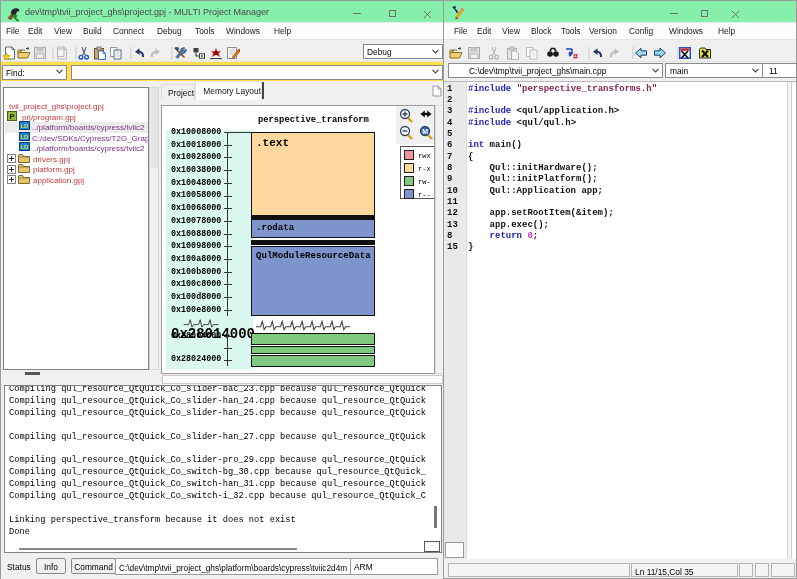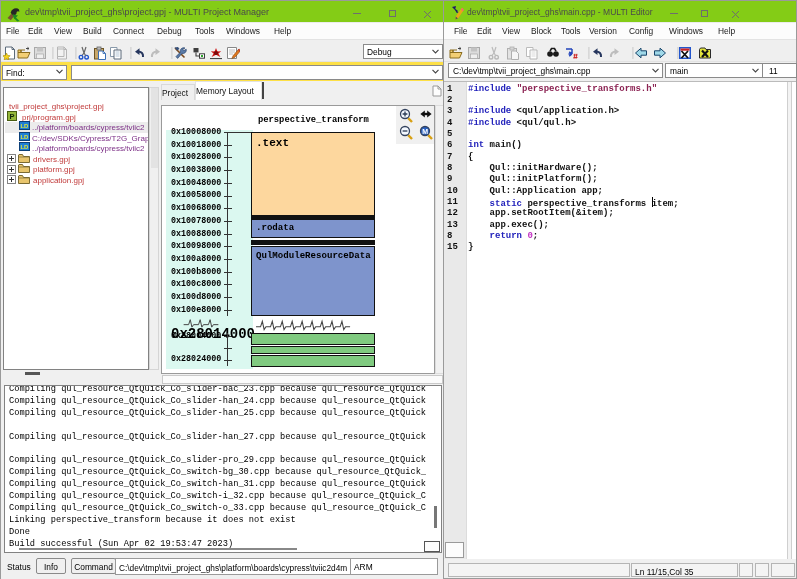--- a/index.html
+++ b/index.html
@@ -2,28 +2,28 @@
 <html><head>
 <meta charset="utf-8">
 <style>
 * { margin:0; padding:0; box-sizing:border-box; }
 html,body { width:797px; height:579px; overflow:hidden; background:#e8e8e8; }
 body { font-family:"Liberation Sans", sans-serif; }
 .mono { font-family:"Liberation Mono", monospace; }
 .abs { position:absolute; }
 #lw { position:absolute; left:0; top:0; width:444px; height:579px; background:#f0f0f0; border:1px solid #9a9a9a; border-right:none; }
 #rw { position:absolute; left:443px; top:0; width:354px; height:579px; background:#f0f0f0; border:1px solid #9a9a9a; }
-.titlebar { position:absolute; left:0; top:0; right:0; height:22px; background:#84cc16; border-bottom:1px solid #ececec; }
+.titlebar { position:absolute; left:0; top:0; right:0; height:22px; background:#86efac; border-bottom:1px solid #ececec; }
 .title-text { position:absolute; top:6px; font-size:9px; color:#4a4a4a; white-space:nowrap; }
 .menubar { position:absolute; left:0; top:22px; right:0; height:17px; background:#fcfcfc; }
 .menu-item { position:absolute; top:3px; font-size:8.4px; color:#1a1a1a; white-space:nowrap; }
 .combo { position:absolute; background:#fff; border:1px solid #8a8a8a; }
 .combo .chev { position:absolute; right:3px; top:50%; margin-top:-3px; width:7px; height:5px; }
 .combo .chev svg { display:block; }
-.tab { position:absolute; font-size:8.4px; color:#111; text-align:left; }
+.tab { position:absolute; font-size:8.4px; color:#111; text-align:right; }
 .trow { position:absolute; font-size:8px; white-space:nowrap; }
 .plus { position:absolute; left:3px; width:9px; height:9px; border:1px solid #848484; background:#fff; }
 .plus::before { content:""; position:absolute; left:1px; top:3px; width:5px; height:1px; background:#333; }
 .plus::after { content:""; position:absolute; left:3px; top:1px; width:1px; height:5px; background:#333; }
 svg { display:block; }
 </style>
 </head>
 <body>
 
 <div id="lw">
@@ -299,39 +299,47 @@
         <path d="M26.8 2.6 L22.4 6 L26.8 9.4 Z" fill="#111"></path>
         <path d="M29.2 2.6 L33.6 6 L29.2 9.4 Z" fill="#111"></path>
       <path d="M10.2 27.2 L14 31" stroke="#d8a013" stroke-width="2.4"></path>
       <circle cx="7" cy="23" r="4.5" fill="#f3f8ff" stroke="#33425e" stroke-width="1.3"></circle>
       <path d="M4.6 23 h4.8" stroke="#2a3a55" stroke-width="1.3"></path>
       <path d="M30.2 27.2 L34 31" stroke="#d8a013" stroke-width="2.4"></path>
       <circle cx="27" cy="23" r="4.5" fill="#2a62c4" stroke="#33425e" stroke-width="1.3"></circle>
       <text x="24.2" y="25.8" font-size="7" font-weight="bold" fill="#fff" font-family="Liberation Sans">M</text>
     </svg>
 
+    <div class="abs" style="left:238px;top:40px;width:38px;height:53px;background:#fff;border:1px solid #555">
+      <div class="abs" style="left:3px;top:3px;width:10px;height:10px;background:#f4949c;border:1px solid #222"></div>
+      <div class="mono abs" style="left:17px;top:5px;font-size:7px">rwx</div>
+      <div class="abs" style="left:3px;top:16px;width:10px;height:10px;background:#fdd79e;border:1px solid #222"></div>
+      <div class="mono abs" style="left:17px;top:18px;font-size:7px">r-x</div>
+      <div class="abs" style="left:3px;top:29px;width:10px;height:10px;background:#80ca80;border:1px solid #222"></div>
+      <div class="mono abs" style="left:17px;top:31px;font-size:7px">rw-</div>
+      <div class="abs" style="left:3px;top:42px;width:10px;height:10px;background:#7e94cc;border:1px solid #222"></div>
+      <div class="mono abs" style="left:17px;top:44px;font-size:7px">r--</div>
+    </div>
   </div>
 
   <div class="abs" style="left:434px;top:104px;width:9px;height:269px;background:#f1f1f1;border:1px solid #dcdcdc"></div>
 
   <div class="abs" style="left:161px;top:374px;width:281px;height:9px;background:#fbfbfb;border:1px solid #c9c9c9"></div>
 
   <div class="abs" style="left:3px;top:384px;width:438px;height:168px;background:#fff;border:1px solid #828282;overflow:hidden" id="log">
     <div class="mono abs" style="left:4px;top:-2.0px;font-size:8.7px;white-space:pre">Compiling qul_resource_QtQuick_Co_slider-bac_23.cpp because qul_resource_QtQuick</div>
     <div class="mono abs" style="left:4px;top:9.9px;font-size:8.7px;white-space:pre">Compiling qul_resource_QtQuick_Co_slider-han_24.cpp because qul_resource_QtQuick</div>
     <div class="mono abs" style="left:4px;top:21.8px;font-size:8.7px;white-space:pre">Compiling qul_resource_QtQuick_Co_slider-han_25.cpp because qul_resource_QtQuick</div>
     <div class="mono abs" style="left:4px;top:45.6px;font-size:8.7px;white-space:pre">Compiling qul_resource_QtQuick_Co_slider-han_27.cpp because qul_resource_QtQuick</div>
     <div class="mono abs" style="left:4px;top:69.4px;font-size:8.7px;white-space:pre">Compiling qul_resource_QtQuick_Co_slider-pro_29.cpp because qul_resource_QtQuick</div>
     <div class="mono abs" style="left:4px;top:81.3px;font-size:8.7px;white-space:pre">Compiling qul_resource_QtQuick_Co_switch-bg_30.cpp because qul_resource_QtQuick_</div>
     <div class="mono abs" style="left:4px;top:93.2px;font-size:8.7px;white-space:pre">Compiling qul_resource_QtQuick_Co_switch-han_31.cpp because qul_resource_QtQuick</div>
     <div class="mono abs" style="left:4px;top:105.1px;font-size:8.7px;white-space:pre">Compiling qul_resource_QtQuick_Co_switch-i_32.cpp because qul_resource_QtQuick_C</div>
-    <div class="mono abs" style="left:4px;top:117.0px;font-size:8.7px;white-space:pre">Compiling qul_resource_QtQuick_Co_switch-o_33.cpp because qul_resource_QtQuick_C</div>
     <div class="mono abs" style="left:4px;top:128.9px;font-size:8.7px;white-space:pre">Linking perspective_transform because it does not exist</div>
     <div class="mono abs" style="left:4px;top:140.8px;font-size:8.7px;white-space:pre">Done</div>
-    <div class="mono abs" style="left:4px;top:152.7px;font-size:8.7px;white-space:pre">Build successful (Sun Apr 02 19:53:47 2023)</div>
     <div class="abs" style="left:429px;top:120px;width:3px;height:22px;background:#777"></div>
     <div class="abs" style="left:14px;top:161.5px;width:278px;height:2px;background:#888"></div>
     <div class="abs" style="left:419px;top:155px;width:16px;height:11px;background:#fdfdfd;border:1px solid #555"></div>
   </div>
 
   <div class="abs" style="left:0;top:555px;width:444px;height:24px;background:#f0f0f0">
     <div style="position:absolute;left:6px;top:6px;font-size:8.4px">Status</div>
     <div style="position:absolute;left:35px;top:2px;width:30px;height:16px;border:1px solid #8a8a8a;border-radius:2px;background:#f0f0f0;font-size:8.4px;text-align:center;padding-top:3px">Info</div>
     <div style="position:absolute;left:70px;top:2px;width:45px;height:16px;border:1px solid #8a8a8a;border-radius:2px;background:#f0f0f0;font-size:8.4px;text-align:center;padding-top:3px">Command</div>
     <div style="position:absolute;left:114px;top:2px;width:236px;height:17px;border:1px solid #9a9a9a;background:#fff;font-size:8.3px;white-space:nowrap;overflow:hidden;padding:3.5px 0 0 3px">C:\dev\tmp\tvii_project_ghs\platform\boards\cypress\tviic2d4m</div>
@@ -341,21 +349,20 @@
 
 <div id="rw">
   <div class="titlebar">
     <svg class="abs" style="left:8px;top:5px" width="14" height="14" viewBox="0 0 14 14">
       <path d="M0 1 L4 0 L3 4 Z M1 1 L6 5 L4.5 6.5 Z" fill="#1b1b66"></path>
       <path d="M5.5 5.5 L6.5 7 L4 6.5 Z" fill="#1b1b66"></path>
       <path d="M10 2 Q12 2.5 11.5 4.5 L6 12.5 L3.5 13.5 L3.8 10.5 L9.3 2.6 Q9.5 2 10 2 Z" fill="#e8a718"></path>
       <path d="M10 2 Q12 2.5 11.5 4.5 L10.8 5.5 L9 3.2 Z" fill="#f06a71"></path>
       <path d="M3.8 10.5 L6 12.5 L3.5 13.5 Z" fill="#555"></path>
     </svg>
-    <div class="title-text" style="left:23px;font-size:8.5px">dev\tmp\tvii_project_ghs\main.cpp - MULTI Editor</div>
     <div class="abs" style="left:226px;top:12px;width:8px;height:1px;background:#6e6e6e"></div>
     <div class="abs" style="left:257px;top:9px;width:7px;height:7px;border:1px solid #6e6e6e"></div>
     <svg class="abs" style="left:287px;top:9px" width="9" height="9" viewBox="0 0 9 9">
         <path d="M1 1 L8 8 M8 1 L1 8" stroke="#6e6e6e" stroke-width="1"></path>
       </svg>
   </div>
   <div class="menubar" style="border-bottom:1px solid #e3e3e3">
     <div class="menu-item" style="left:10px">File</div>
     <div class="menu-item" style="left:33px">Edit</div>
     <div class="menu-item" style="left:58px">View</div>
@@ -437,21 +444,21 @@
         </svg>
         <svg class="abs" style="left:254px;top:5.5px" width="14" height="14" viewBox="0 0 14 14">
           <path d="M1.5 3.5 L1.5 12 L12.5 12 L12.5 3.5 L8 3.5 L7 2 L2.5 2 Z" fill="#e4e63c" stroke="#2a2a2a" stroke-width="1"></path>
           <path d="M4 4.5 L10 11 M10 4.5 L4 11" stroke="#111" stroke-width="2.2"></path>
         </svg>
       </div>
   </div>
 
   <div class="abs" style="left:0;top:61px;width:352px;height:19px;background:#efefef">
     <div class="combo" style="left:4px;top:1px;width:215px;height:15px">
-      <div style="font-size:8.4px;padding:2px 0 0 4px;white-space:nowrap">C:\dev\tmp\tvii_project_ghs\main.cpp</div>
+      <div style="font-size:8.4px;padding:2px 0 0 20px;white-space:nowrap">C:\dev\tmp\tvii_project_ghs\main.cpp</div>
         <div class="chev">
           <svg width="7" height="5" viewBox="0 0 7 5">
             <path d="M0.5 0.8 L3.5 4 L6.5 0.8" fill="none" stroke="#444" stroke-width="1.1"></path>
           </svg>
         </div>
     </div>
     <div class="combo" style="left:221px;top:1px;width:98px;height:15px">
       <div style="font-size:8.4px;padding:2px 0 0 4px">main</div>
         <div class="chev">
           <svg width="7" height="5" viewBox="0 0 7 5">
@@ -480,21 +487,20 @@
     <div class="mono abs" style="left:24px;top:58.2px;font-size:9px;font-weight:bold;color:#111;white-space:pre"><span style="color:#2222bb">int</span> main()</div>
     <div class="mono abs" style="left:3px;top:69.6px;font-size:9px;font-weight:bold;color:#111">7</div>
     <div class="mono abs" style="left:24px;top:69.6px;font-size:9px;font-weight:bold;color:#111;white-space:pre">{</div>
     <div class="mono abs" style="left:3px;top:81.0px;font-size:9px;font-weight:bold;color:#111">8</div>
     <div class="mono abs" style="left:24px;top:81.0px;font-size:9px;font-weight:bold;color:#111;white-space:pre">    Qul::initHardware();</div>
     <div class="mono abs" style="left:3px;top:92.3px;font-size:9px;font-weight:bold;color:#111">9</div>
     <div class="mono abs" style="left:24px;top:92.3px;font-size:9px;font-weight:bold;color:#111;white-space:pre">    Qul::initPlatform();</div>
     <div class="mono abs" style="left:3px;top:103.6px;font-size:9px;font-weight:bold;color:#111">10</div>
     <div class="mono abs" style="left:24px;top:103.6px;font-size:9px;font-weight:bold;color:#111;white-space:pre">    Qul::Application app;</div>
     <div class="mono abs" style="left:3px;top:115.0px;font-size:9px;font-weight:bold;color:#111">11</div>
-    <div class="mono abs" style="left:24px;top:115.0px;font-size:9px;font-weight:bold;color:#111;white-space:pre">    <span style="color:#2222bb">static</span> perspective_transforms <span style="display:inline-block;width:1.5px;height:10px;background:#000;vertical-align:-1px;margin-right:-1.5px"></span>item;</div>
     <div class="mono abs" style="left:3px;top:126.3px;font-size:9px;font-weight:bold;color:#111">12</div>
     <div class="mono abs" style="left:24px;top:126.3px;font-size:9px;font-weight:bold;color:#111;white-space:pre">    app.setRootItem(&amp;item);</div>
     <div class="mono abs" style="left:3px;top:137.7px;font-size:9px;font-weight:bold;color:#111">13</div>
     <div class="mono abs" style="left:24px;top:137.7px;font-size:9px;font-weight:bold;color:#111;white-space:pre">    app.exec();</div>
     <div class="mono abs" style="left:3px;top:149.0px;font-size:9px;font-weight:bold;color:#111">8</div>
     <div class="mono abs" style="left:24px;top:149.0px;font-size:9px;font-weight:bold;color:#111;white-space:pre">    <span style="color:#2222bb">return</span> <span style="color:#c433c4">0</span>;</div>
     <div class="mono abs" style="left:3px;top:160.4px;font-size:9px;font-weight:bold;color:#111">15</div>
     <div class="mono abs" style="left:24px;top:160.4px;font-size:9px;font-weight:bold;color:#111;white-space:pre">}</div>
   </div>
 

